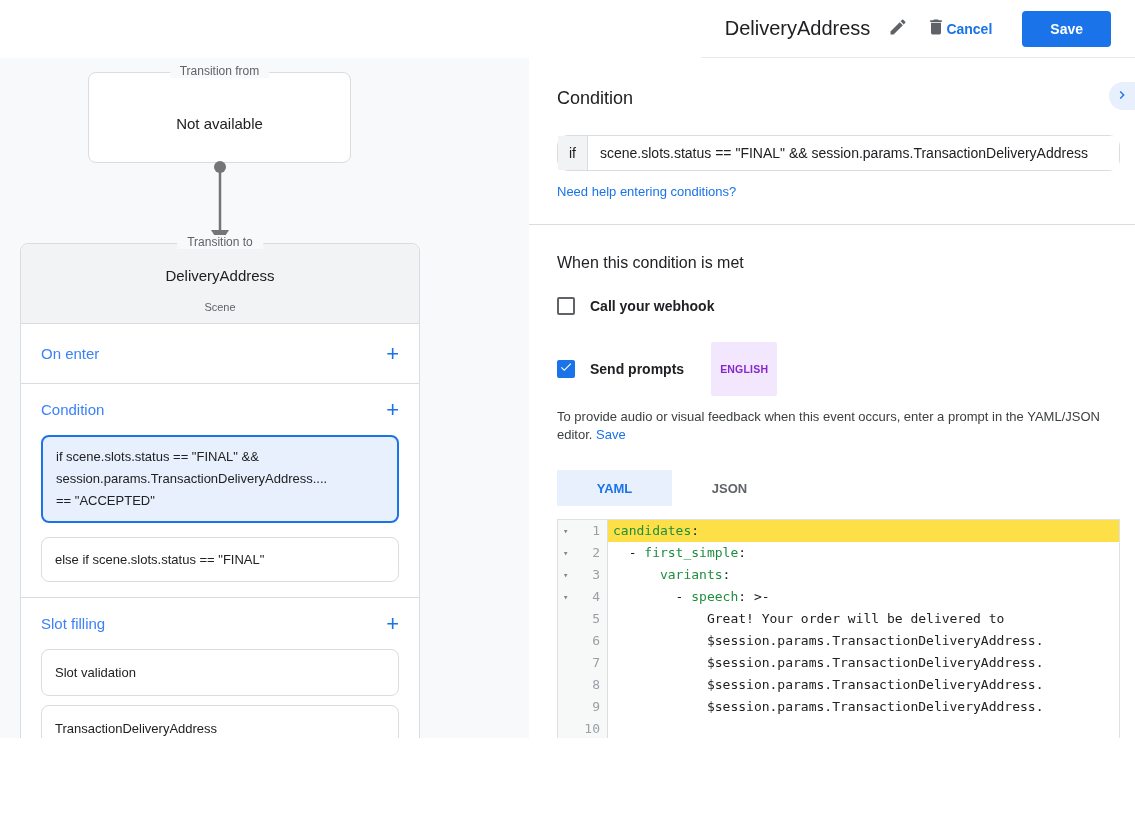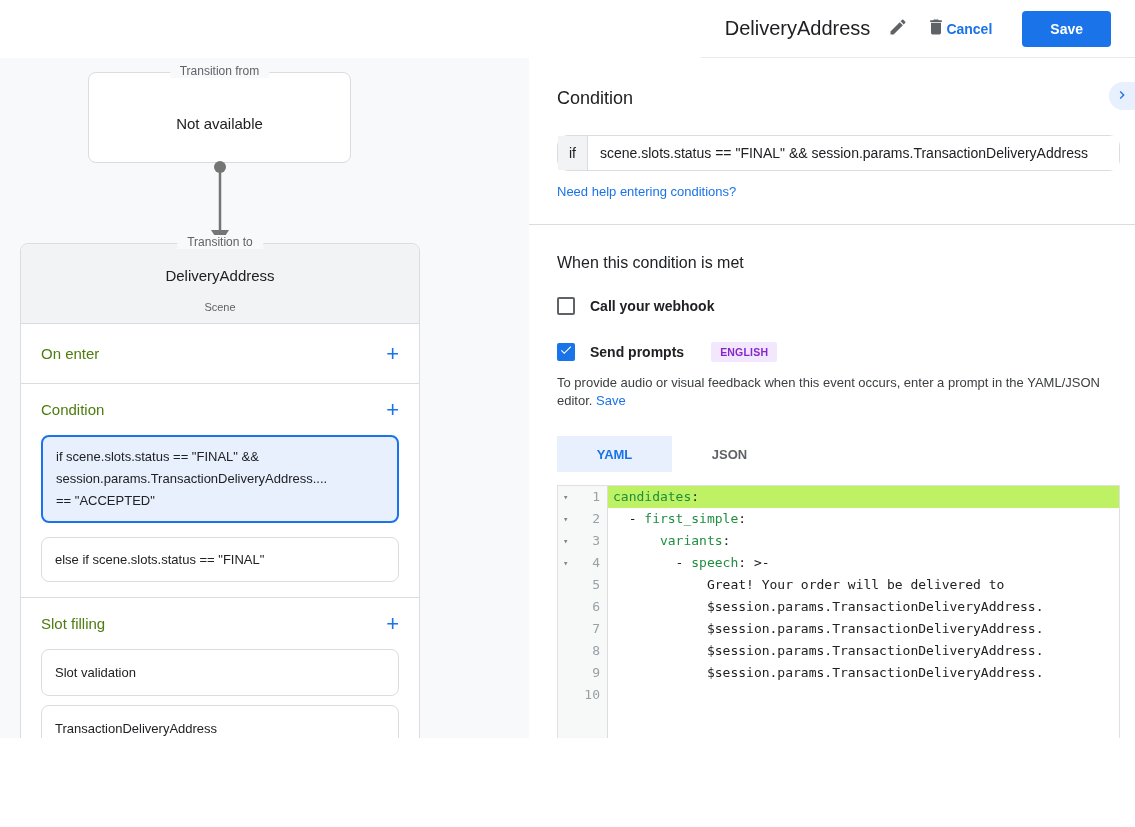--- a/index.html
+++ b/index.html
@@ -30,21 +30,21 @@
 
   .connector { position:absolute; left:0; top:98px; width:440px; height:90px; pointer-events:none; }
 
   .scene-card { position:absolute; left:20px; top:185px; width:400px; height:600px; background:#fff; border:1px solid #dadce0; border-radius:8px 8px 0 0; }
   .scene-card .fieldset-label { top:-9px; }
   .card-header { background:#f1f3f4; border-bottom:1px solid #dadce0; border-radius:8px 8px 0 0; text-align:center; height:80px; padding-top:23px; }
   .card-header .scene-name { font-size:15px; color:#202124; }
   .card-header .scene-type { font-size:11px; color:#5f6368; margin-top:17px; }
 
   .sect-row { display:flex; align-items:center; justify-content:space-between; padding:0 20px; }
-  .sect-title { font-size:15px; color:#4d7c0f; }
+  .sect-title { font-size:15px; color:#3b82f6; }
   .plus-btn { border:none; background:none; color:#1a73e8; font-size:22px; font-weight:400; cursor:pointer; line-height:1; font-family:inherit; }
   .row-60 { height:60px; border-bottom:1px solid #dadce0; }
   .sect { border-bottom:1px solid #dadce0; padding-bottom:15px; }
   .sect .sect-row { height:51px; }
   .cond-box { margin:0 20px; border:2px solid #1a73e8; background:#e8f0fe; border-radius:8px; padding:9px 13px; font-size:13px; line-height:22px; color:#202124; white-space:pre-line; cursor:pointer; }
   .cond-box-else { margin:14px 20px 0; border:1px solid #dadce0; background:#fff; border-radius:8px; padding:14px 13px; font-size:13px; color:#202124; cursor:pointer; }
   .slot-box { margin:0 20px 9px; border:1px solid #dadce0; background:#fff; border-radius:8px; padding:15px 13px; font-size:13px; color:#202124; cursor:pointer; }
   .row-58 { height:57px; }
 
   
@@ -61,39 +61,39 @@
 
   .when-title { margin-top:29px; font-size:16px; font-weight:400; color:#202124; }
 
   .check-row { display:flex; align-items:center; gap:15px; }
   .check-row.webhook { margin-top:25px; }
   .check-row.prompts { margin-top:27px; }
   .checkbox { width:18px; height:18px; flex:none; border:2px solid #5f6368; border-radius:2px; background:#fff; cursor:pointer; }
   .checkbox.checked { border-color:#1a73e8; background:#1a73e8; display:flex; align-items:center; justify-content:center; }
   .checkbox.checked svg { width:14px; height:14px; fill:#fff; }
   .check-label { font-size:14px; font-weight:700; color:#202124; }
-  .lang-badge { margin-left:12px; background:#f2e7fd; color:#8627ce; font-size:10.5px; font-weight:700; padding:4px 9px; border-radius:2px; letter-spacing:.2px; }
+  .lang-badge { margin-left:12px; background:#f2e7fd; color:#8627ce; font-size:10.5px; font-weight:700; padding:21px 9px; border-radius:2px; letter-spacing:.2px; }
 
   .desc { margin-top:12px; margin-right:15px; font-size:13px; line-height:18px; color:#3c4043; max-width:563px; }
   .desc a { color:#1a73e8; text-decoration:none; cursor:pointer; }
 
   .tabs { margin-top:26px; display:flex; }
   .tab { width:115px; height:36px; display:flex; align-items:center; justify-content:center; font-size:13px; font-weight:700; color:#5f6368; cursor:pointer; border:none; background:none; font-family:inherit; }
   .tab.active { background:#e8f0fe; color:#1a73e8; }
 
   
   .editor { margin-top:13px; margin-right:15px; height:339px; border:1px solid #e0e0e0; position:relative; background:#fff; overflow:hidden; }
   .gutter-bg { position:absolute; left:0; top:0; bottom:0; width:50px; background:#f7f8f8; border-right:1px solid #ddd; }
   .code-lines { position:relative; }
   .cm-row { display:flex; height:22px; font-family:"DejaVu Sans Mono", monospace; font-size:13px; line-height:22px; }
   .cm-g { width:50px; flex:none; position:relative; }
   .cm-g .fold { position:absolute; left:5px; top:0; font-size:9px; color:#80868b; line-height:22px; cursor:pointer; }
   .cm-g .num { display:block; text-align:right; padding-right:8px; color:#9aa0a6; }
   .cm-line { flex:1; white-space:pre; padding-left:5px; overflow:hidden; }
-  .cm-line.active { background:#bef264; }
+  .cm-line.active { background:#fde047; }
   .yk { color:#1e8e3e; }
   .yp { color:#202124; }
 </style>
 </head>
 <body>
 
 <div class="app">
 
   <div class="topbar">
     <span class="title">DeliveryAddress</span>

